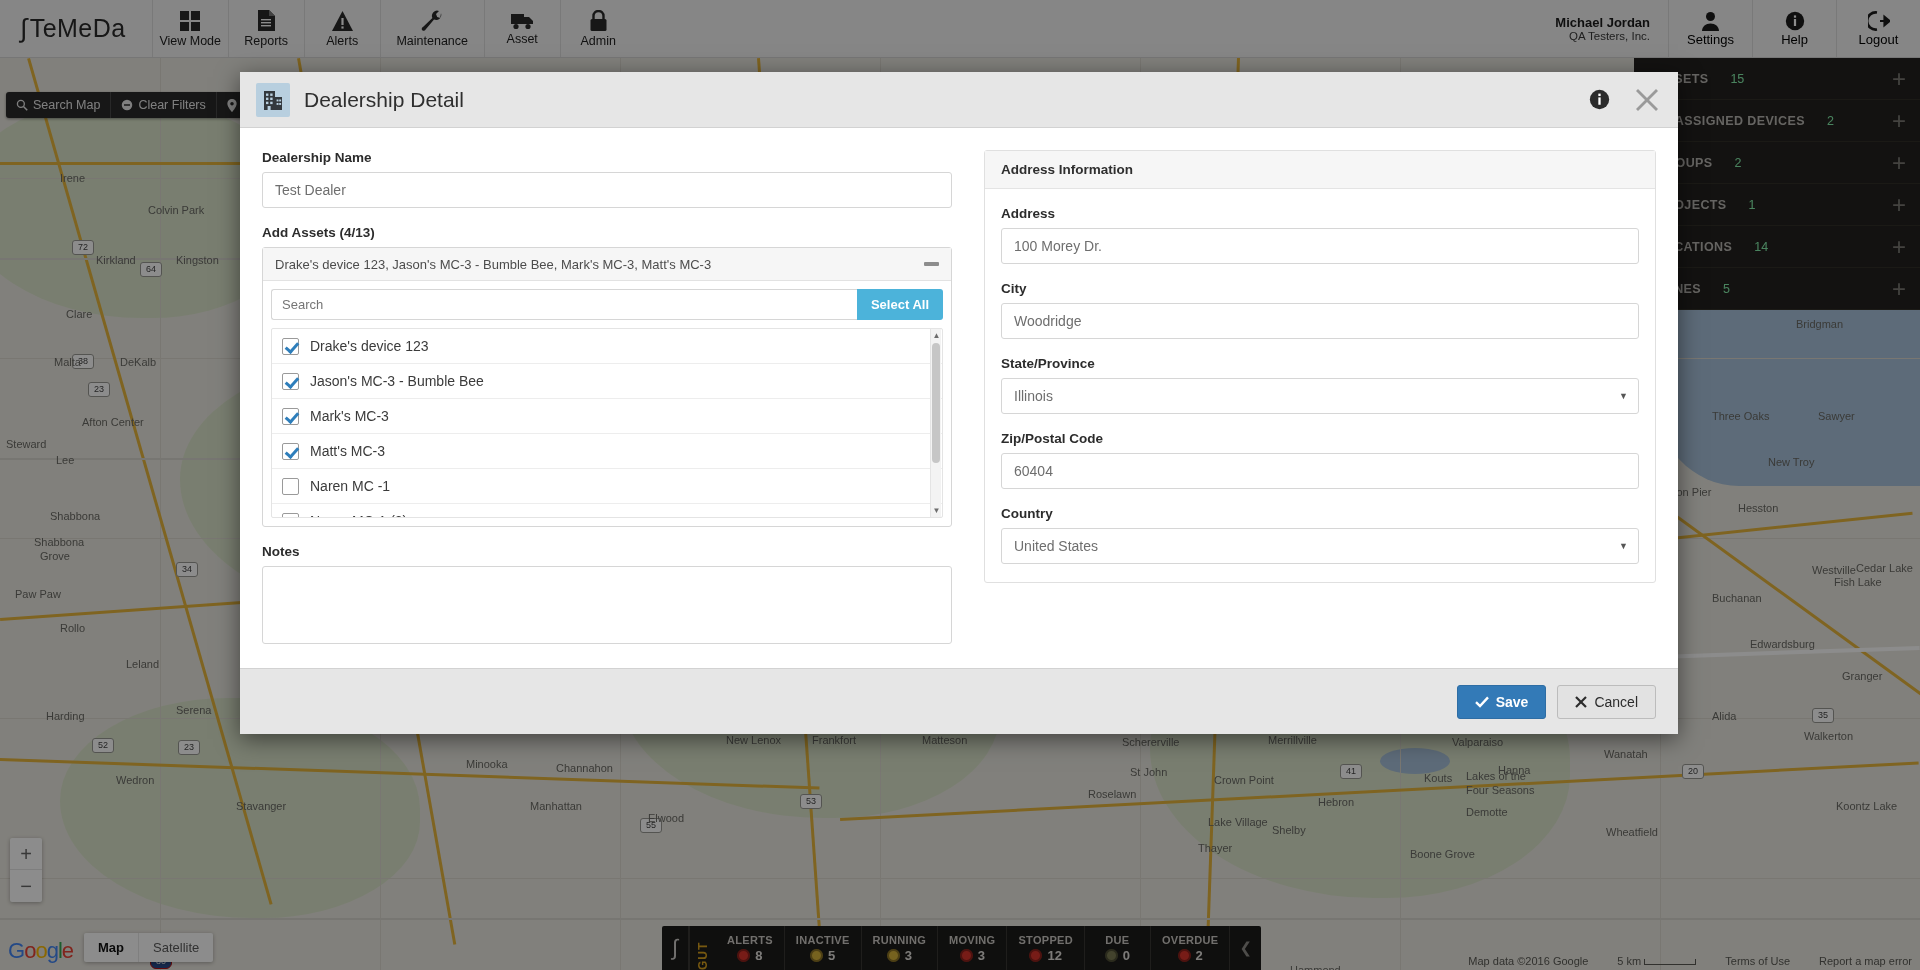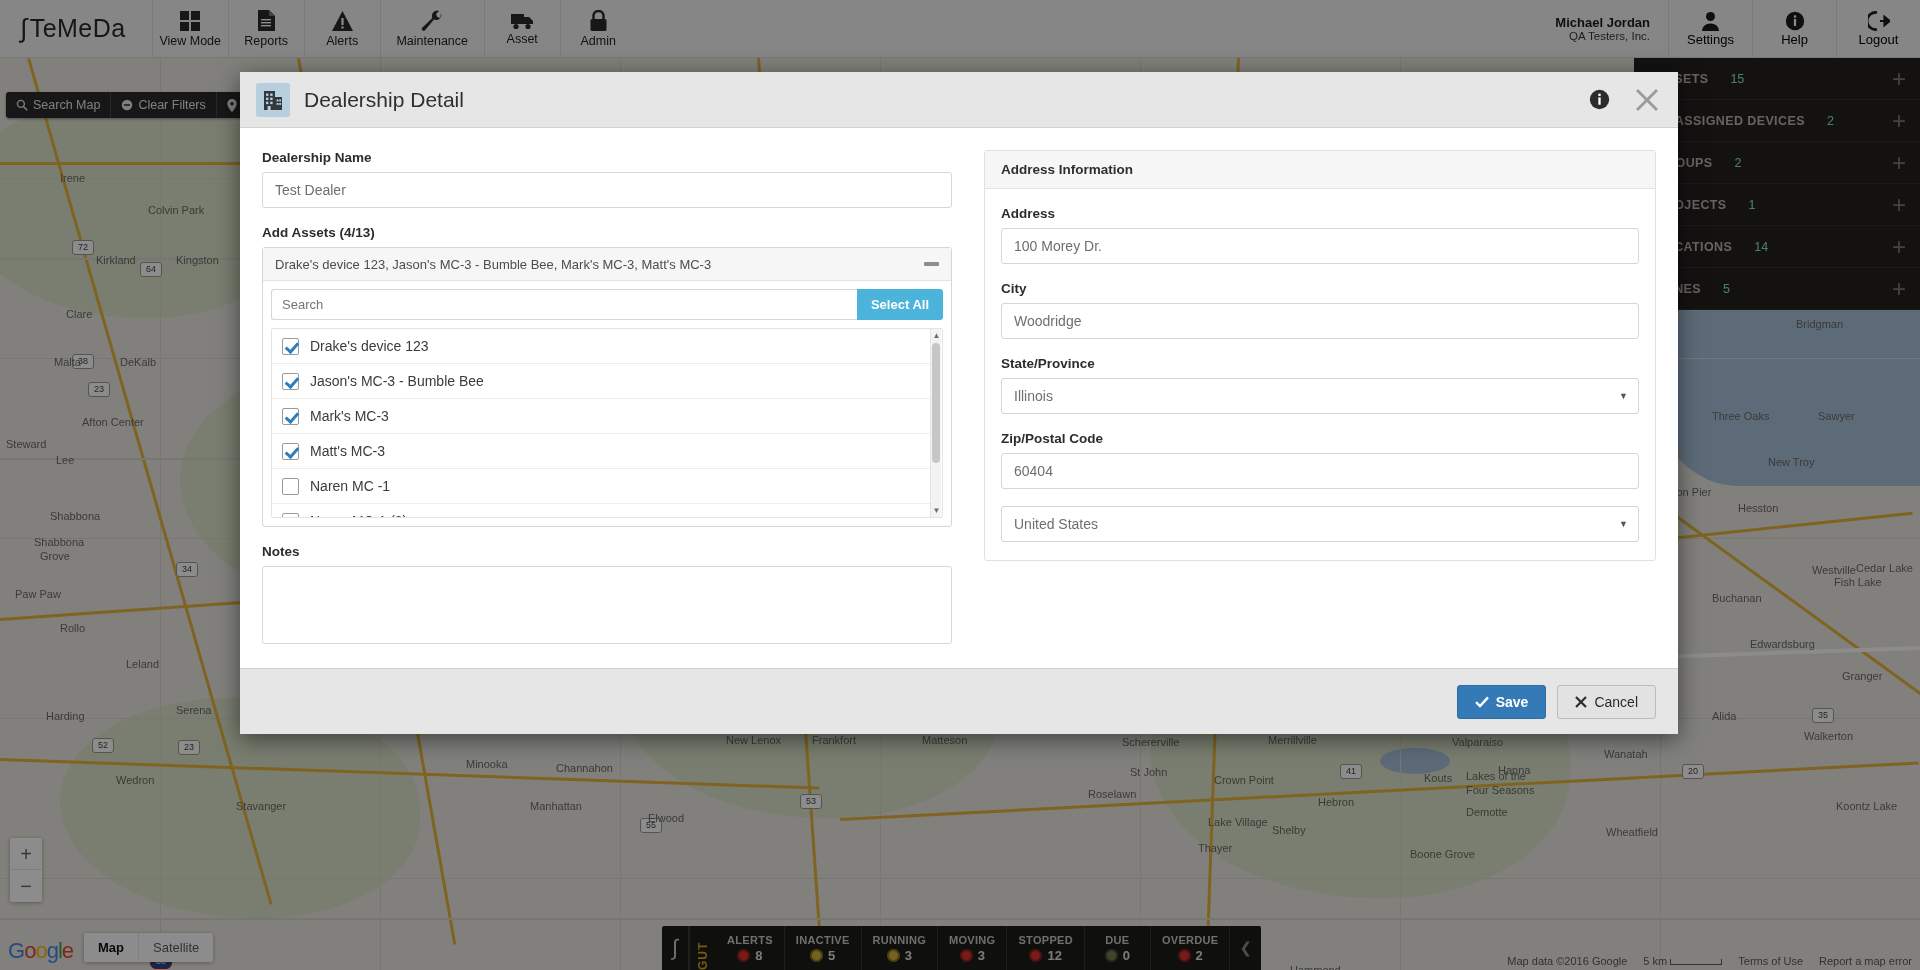--- a/index.html
+++ b/index.html
@@ -81,21 +81,21 @@
     background: #fff; border-radius: 2px; box-shadow: 0 1px 4px rgba(0,0,0,.3); z-index: 15;
   }
   #map-type span {
     padding: 7px 14px; font-size: 13px; color: #5b5b5b; cursor: pointer; text-align: right;
   }
   #map-type span.active { color: #111; font-weight: bold; }
   #map-type span + span { border-left: 1px solid #e8e8e8; }
 
   #map-attrib {
     position: absolute; right: 0; bottom: 0; display: flex; align-items: center;
-    gap: 16px; font-size: 11px; color: #5a5a55; padding: 3px 8px; z-index: 15;
+    gap: 29px; font-size: 11px; color: #5a5a55; padding: 3px 8px; z-index: 15;
   }
   #map-attrib .scalebar {
     display: inline-block; width: 52px; height: 6px;
     border: 1px solid #5a5a55; border-top: none; vertical-align: middle;
   }
 
   
   #topnav {
     position: absolute; left: 0; top: 0; width: 1920px; height: 58px;
     background: #f4f4f4; display: flex; align-items: stretch; z-index: 30;
@@ -816,20 +816,21 @@
             <div class="sel-input">
               <span>Illinois</span>
               <span class="caret">▼</span>
             </div>
           </div>
           <div class="field-group">
             <label class="field-label">Zip/Postal Code</label>
             <input class="txt-input" type="text" value="60404" style="">
           </div>
           <div class="field-group" style="margin-bottom:6px;">
+            <label class="field-label">Country</label>
             <div class="sel-input">
               <span>United States</span>
               <span class="caret">▼</span>
             </div>
           </div>
         </div>
       </div>
     </div>
   </div>
 

